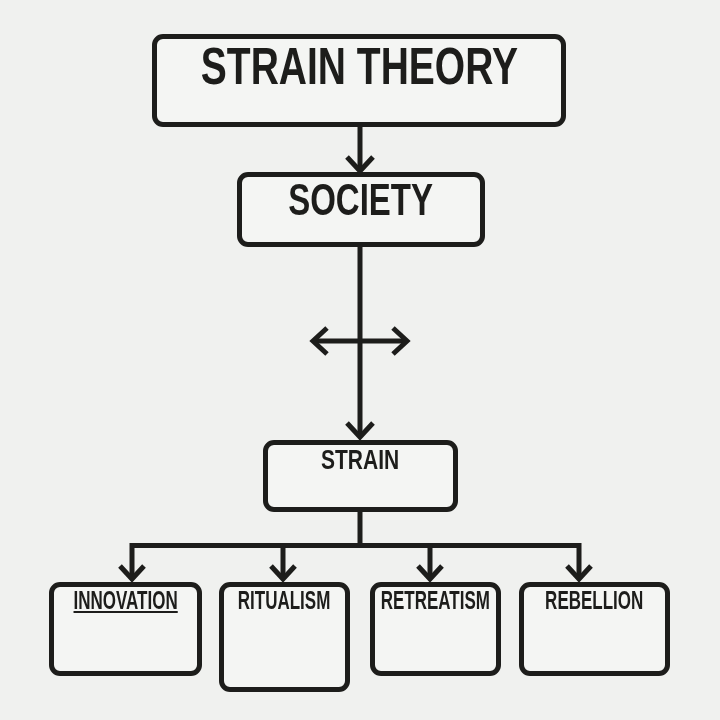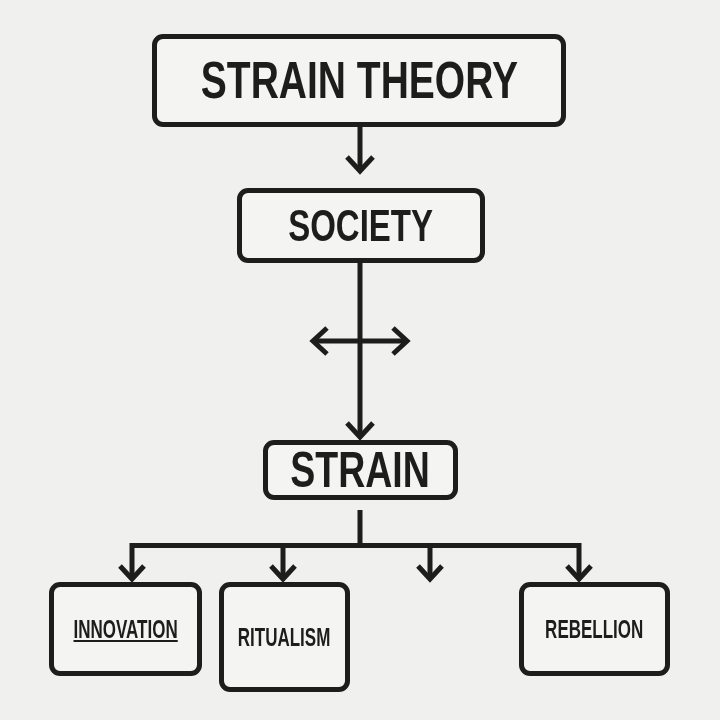--- a/index.html
+++ b/index.html
@@ -37,41 +37,40 @@
     stroke-linecap: butt;
   }
   .box {
     position: absolute;
     z-index: 2;
     border: 5px solid var(--line);
     border-radius: 11px;
     background: var(--box-fill);
     color: var(--text);
     display: flex;
-    align-items: center;
     justify-content: center;
     text-align: center;
     font-weight: bold;
   }
   .label {
     display: inline-block;
     white-space: nowrap;
     transform: scaleX(0.75);
     line-height: 1.04;
     letter-spacing: 0;
   }
   .label.tight { transform: scaleX(0.68); }
   .label .line { display: block; }
 
   
   .b-title        { left: 152px; top: 34px;  width: 414px; height: 93px;  font-size: 52px; }
-  .b-society      { left: 237px; top: 172px; width: 248px; height: 75px;  font-size: 44px; margin-top: 16px; }
+  .b-society      { left: 237px; top: 172px; width: 248px; height: 75px;  font-size: 44px; }
   .b-cultural     { left: 48px;  top: 294px; width: 264px; height: 106px; font-size: 38px; }
   .b-institutional{ left: 410px; top: 295px; width: 260px; height: 108px; font-size: 37px; }
-  .b-strain       { left: 263px; top: 440px; width: 195px; height: 60px;  font-size: 50px; }
+  .b-strain       { left: 263px; top: 440px; width: 195px; height: 72px;  font-size: 28px; }
   .b-innovation   { left: 49px;  top: 582px; width: 153px; height: 94px;  font-size: 25px; text-decoration: underline; }
   .b-ritualism    { left: 219px; top: 582px; width: 131px; height: 110px;  font-size: 25px; }
   .b-retreatism   { left: 370px; top: 582px; width: 131px; height: 94px;  font-size: 25px; }
   .b-rebellion    { left: 519px; top: 582px; width: 151px; height: 94px;  font-size: 25px; }
 </style>
 </head>
 <body>
 
 <div class="canvas">
 
@@ -120,18 +119,21 @@
   </div>
 
   <div class="box b-innovation">
     <span class="label tight">INNOVATION</span>
   </div>
 
   <div class="box b-ritualism">
     <span class="label tight">RITUALISM</span>
   </div>
 
+  <div class="box b-retreatism">
+    <span class="label tight">RETREATISM</span>
+  </div>
 
   <div class="box b-rebellion">
     <span class="label tight">REBELLION</span>
   </div>
 
 </div>
 
 </body></html>

